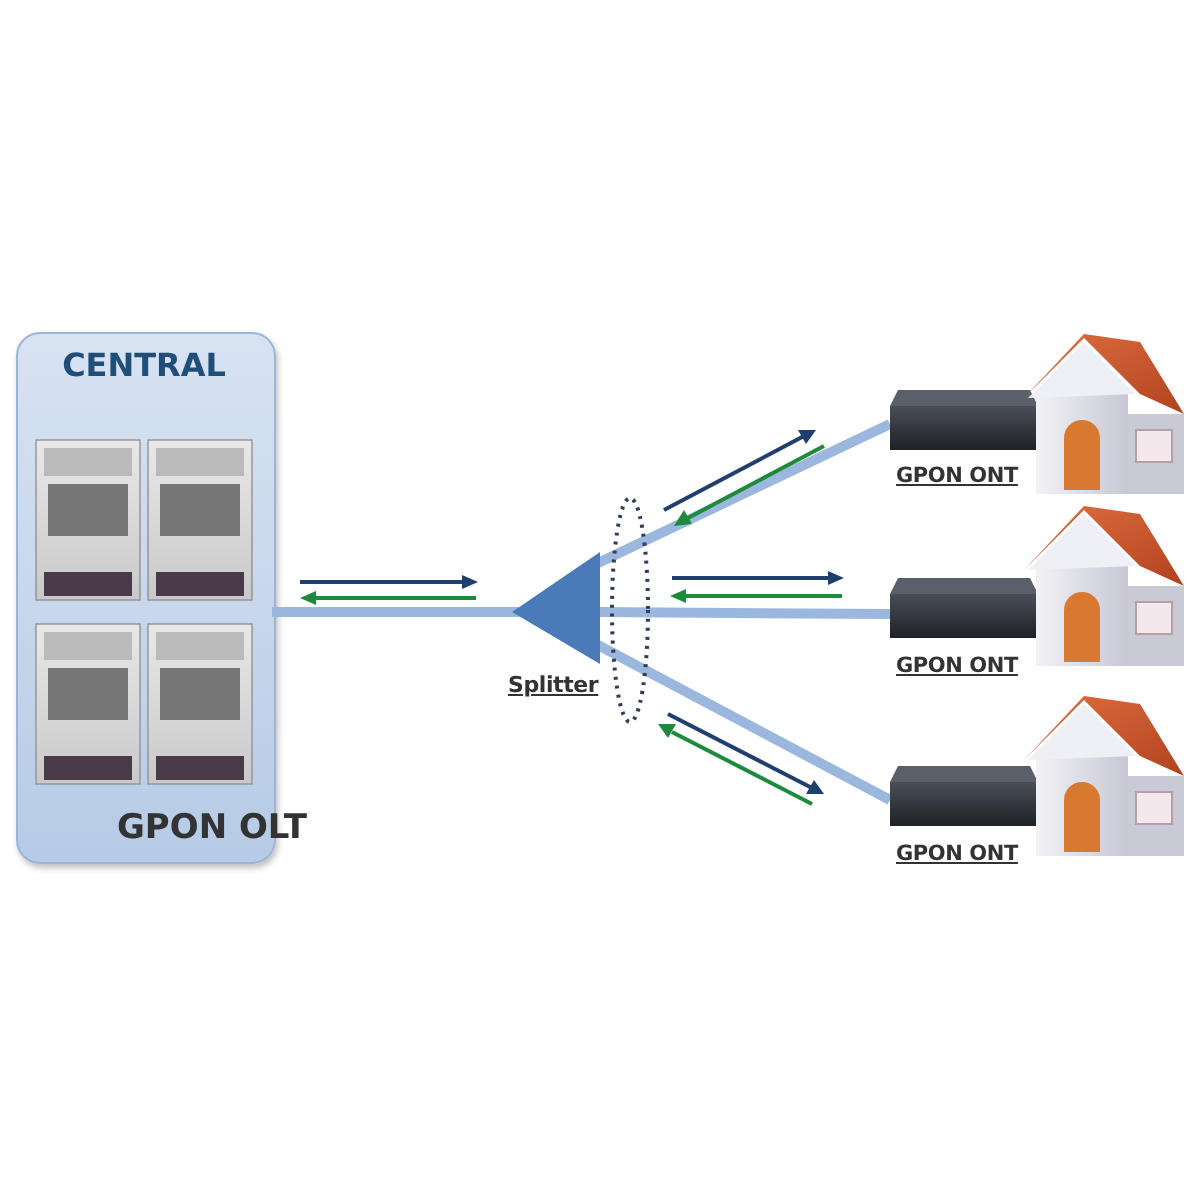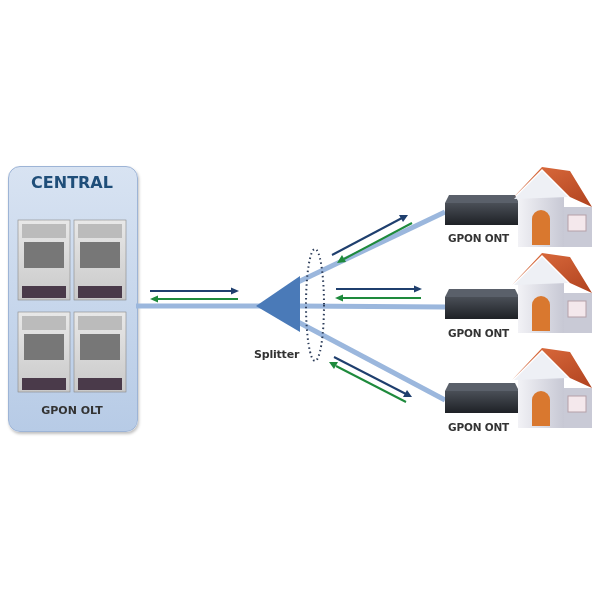--- a/index.html
+++ b/index.html
@@ -1,21 +1,21 @@
 <!DOCTYPE html>
 <html><head>
 <meta charset="utf-8">
 <style>
   html, body { margin: 0; padding: 0; background: #ffffff; }
   body { width: 600px; height: 600px; position: relative; overflow: hidden; font-family: "DejaVu Sans", "Liberation Sans", sans-serif; }
   #stage { position: absolute; left: 0; top: 0; width: 600px; height: 600px; }
-  .label { position: absolute; font-weight: bold; color: #333333; font-size: 10.5px; letter-spacing: -0.2px; white-space: nowrap; }
+  .label { position: absolute; font-weight: bold; color: #333333; font-size: 10.5px; letter-spacing: -0.2px; white-space: nowrap; text-decoration: underline; }
   .co-box { position: absolute; left: 8px; top: 166px; width: 128px; height: 264px; border-radius: 12px; background: linear-gradient(#d8e3f2, #b7cbe6); border: 1px solid #9db4d6; box-shadow: 1px 2px 3px rgba(0,0,0,0.25); }
   .co-title { position: absolute; left: 8px; width: 128px; top: 172px; text-align: center; color: #1f4e79; font-weight: bold; font-size: 16px; line-height: 21px; }
-  .co-foot { position: absolute; left: 8px; width: 128px; top: 404px; text-align: center; color: #333; font-weight: bold; font-size: 11px; }
+  .co-foot { position: absolute; left: 8px; width: 128px; top: 404px; text-align: center; color: #333; font-weight: bold; font-size: 17px; padding-left: 34px; }
 </style>
 </head>
 <body>
 
 <div id="stage">
   <div class="co-box"></div>
   <div class="co-title">
     <div>CENTRAL</div>
   </div>
   <div class="co-foot">GPON OLT</div>
@@ -143,17 +143,17 @@
     <g transform="translate(512,348)">
       <rect x="6" y="28" width="46" height="52" fill="url(#wallg)"></rect>
       <rect x="52" y="40" width="28" height="40" fill="#c9cad6"></rect>
       <polygon points="0,32 30,2 58,30 80,40 58,4 30,0" fill="url(#roofg)"></polygon>
       <polygon points="2,32 30,4 56,30" fill="#eef0f5"></polygon>
       <path d="M20,78 V52 a9,9 0 0 1 18,0 V78 Z" fill="#d9782f"></path>
       <rect x="56" y="48" width="18" height="16" fill="#f4e8ec" stroke="#b5a0a8" stroke-width="1"></rect>
     </g>
   </svg>
 
-  <div class="label" style="left:254px;top:348px;font-size:11px">Splitter</div>
+  <div class="label" style="left:254px;top:336px;font-size:11px">Splitter</div>
   <div class="label" style="left:448px;top:232px">GPON ONT</div>
   <div class="label" style="left:448px;top:327px">GPON ONT</div>
   <div class="label" style="left:448px;top:421px">GPON ONT</div>
 </div>
 
 </body></html>

